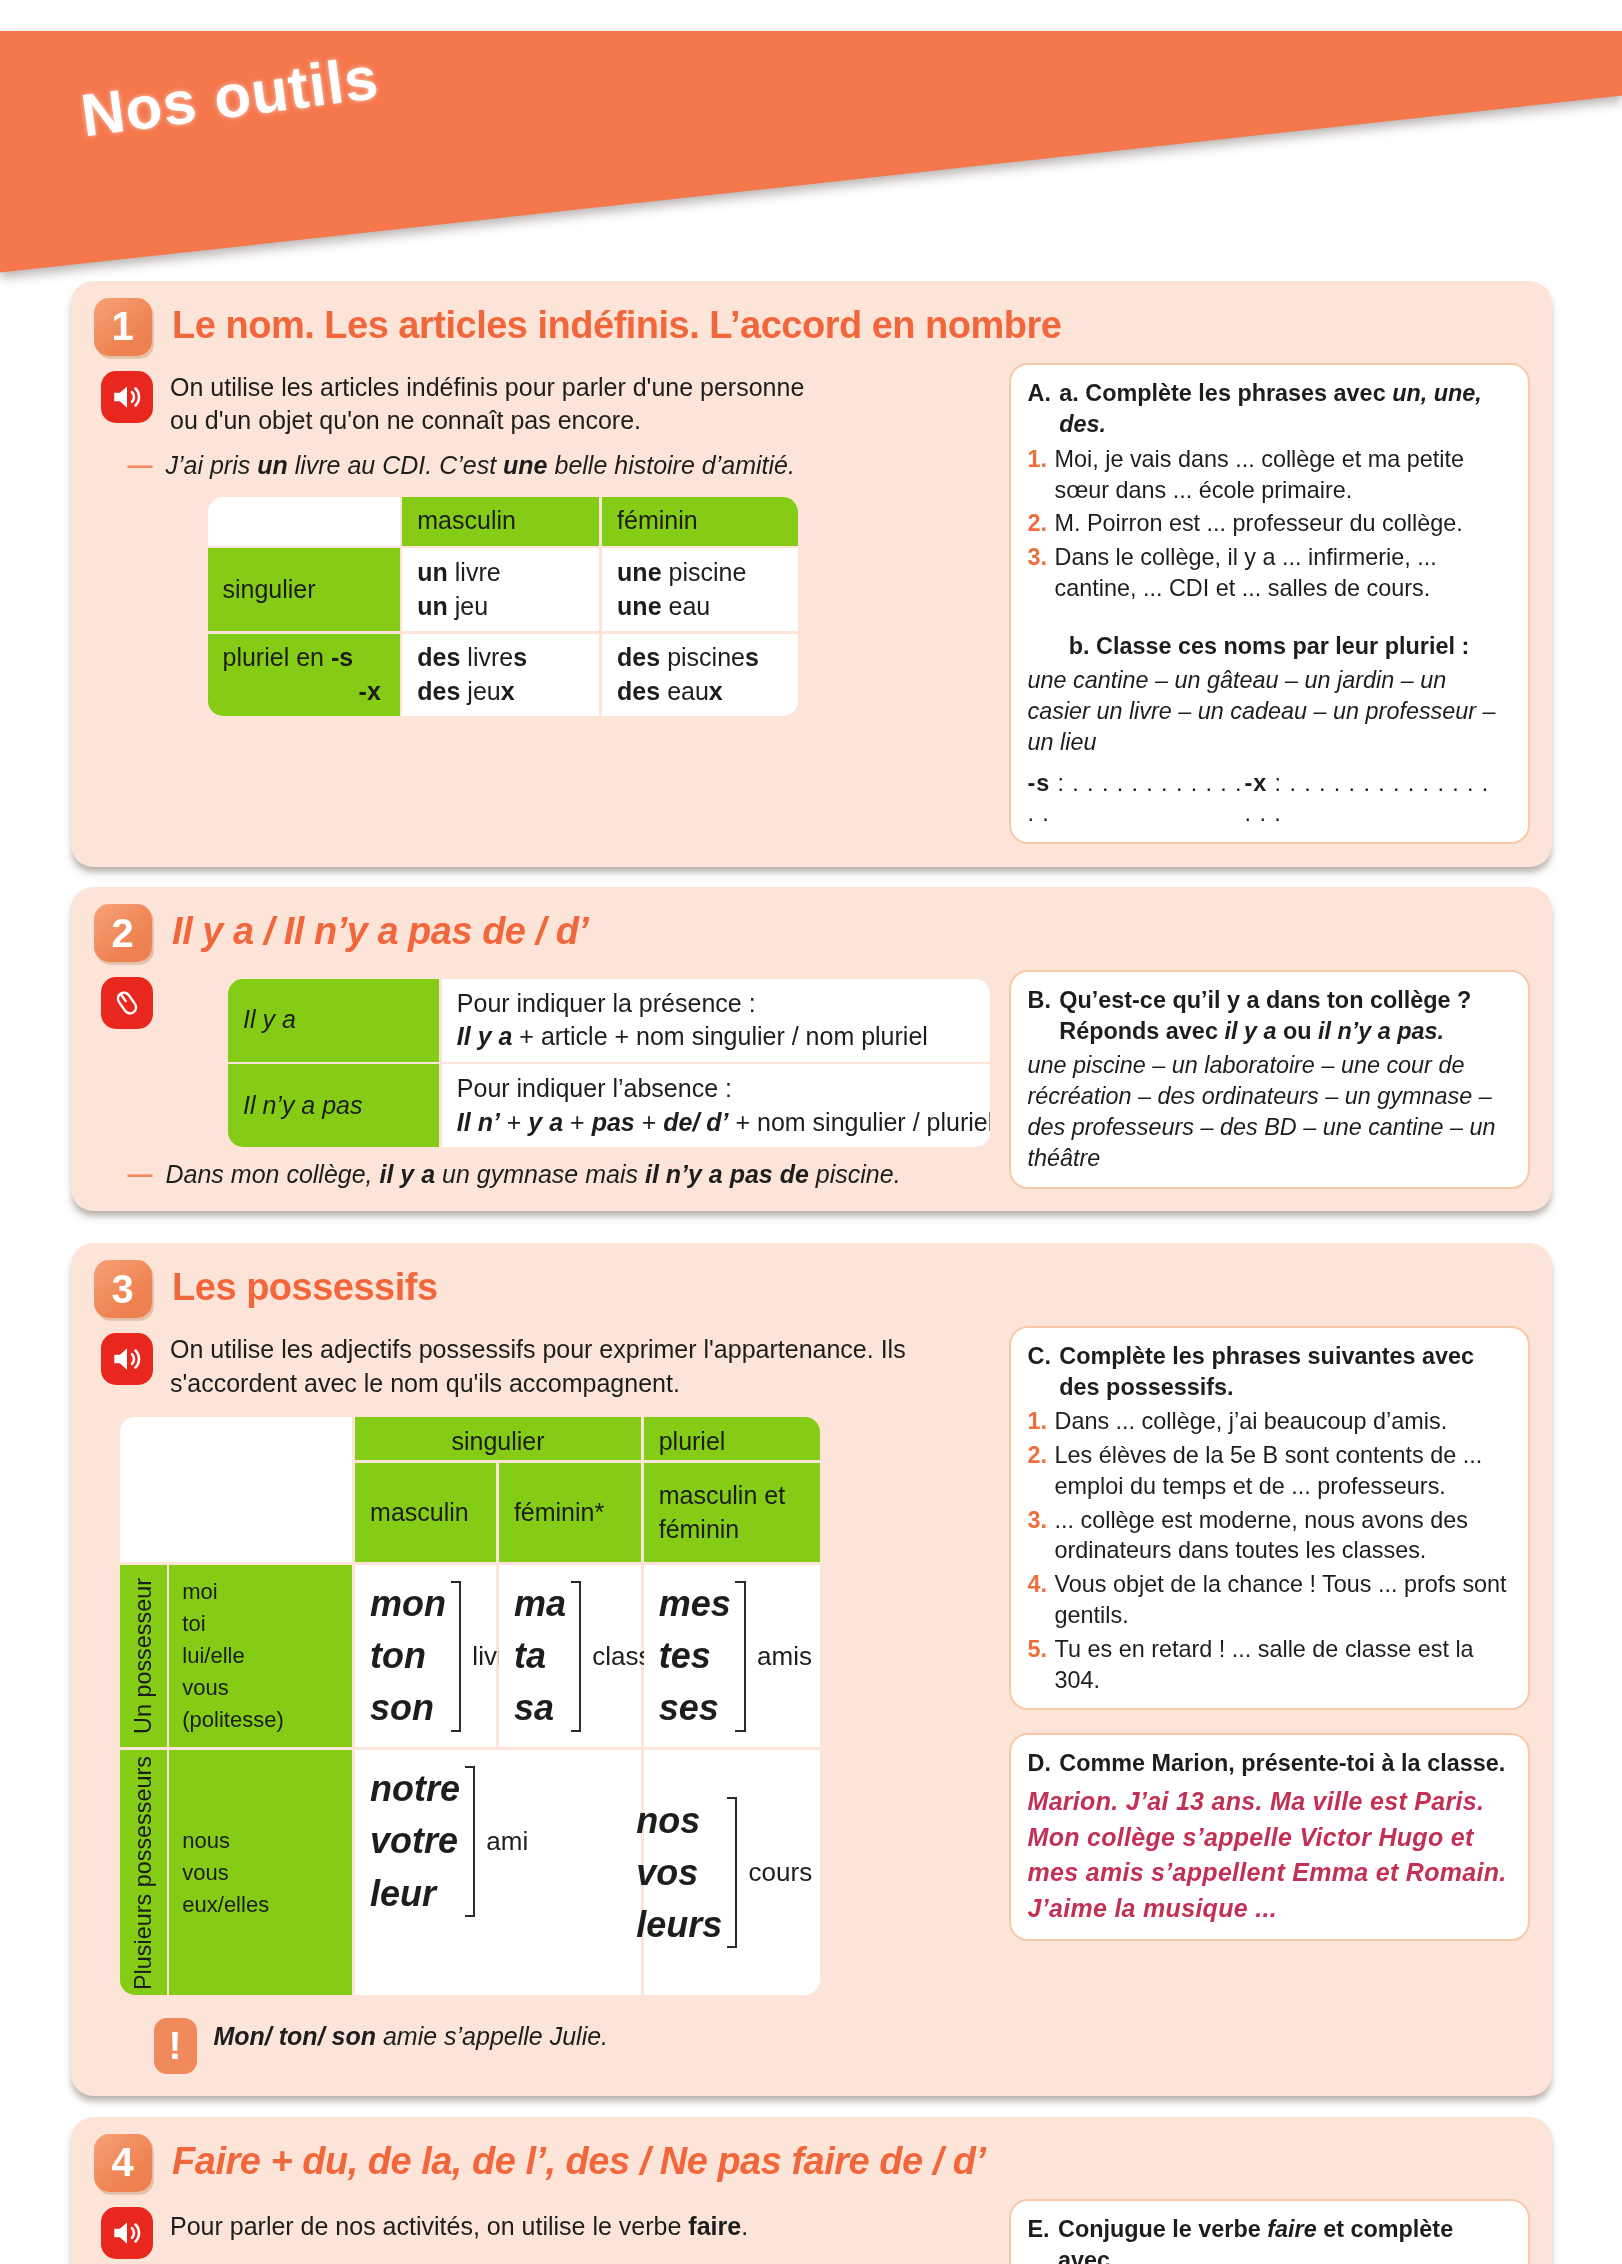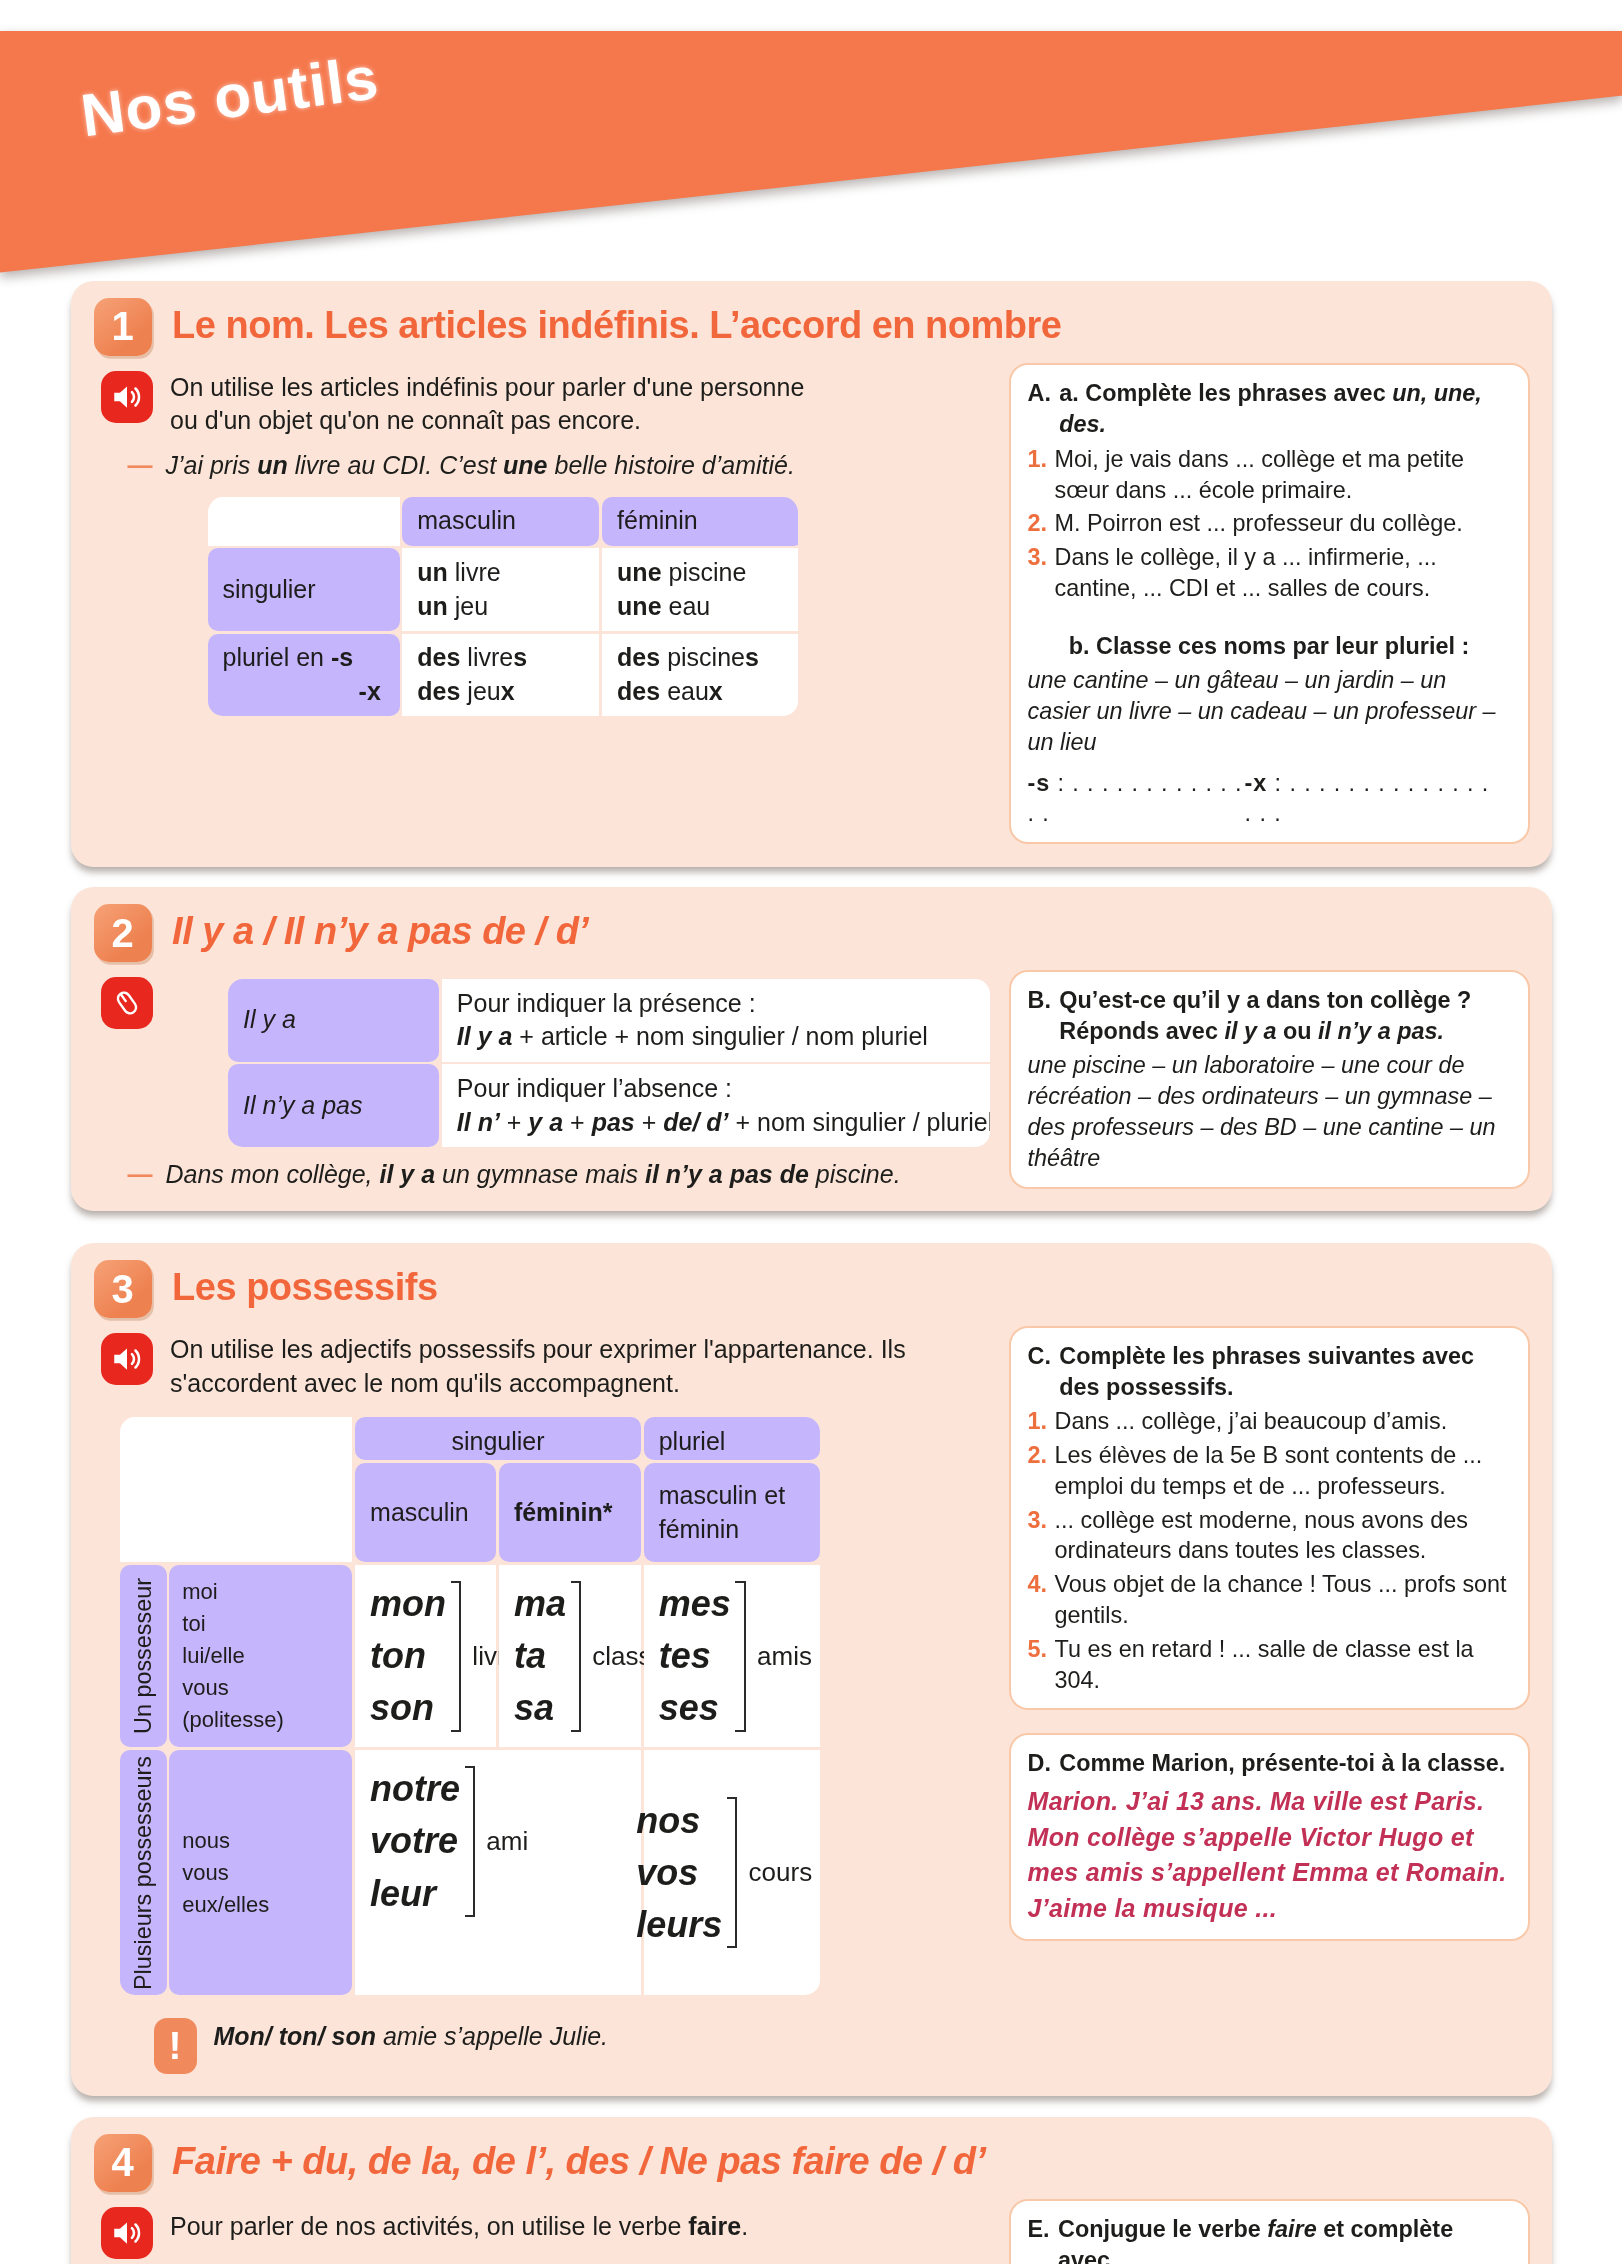--- a/index.html
+++ b/index.html
@@ -36,36 +36,36 @@
   .sec-right{width:521px;flex:none;display:flex;flex-direction:column;gap:22.5px;margin-left:19px;}
   .intro-row{display:flex;gap:17px;margin:5.6px 0 0 7.5px;}
   .icon-chip{width:52px;height:52px;flex:none;border-radius:15px;background:#e8271e;display:flex;align-items:center;justify-content:center;margin-top:1.9px;}
   .intro-text{font-size:25px;line-height:1.34;padding-top:1.9px;}
   .example{font-size:25px;margin:13px 0 0 34px;display:flex;gap:13px;align-items:baseline;}
   .dash{color:#f08a5c;font-weight:700;}
   .b{font-weight:700;} .i{font-style:italic;} .bi{font-weight:700;font-style:italic;}
   
   .gtable{display:grid;gap:2.8px;border-radius:15px;overflow:hidden;margin-top:17px;}
   .cell{padding:7.5px 15px;font-size:25px;line-height:1.35;}
-  .cell.orange{background:#c4b5fd;border-radius:10px;}
+  .cell.orange{background:#84cc16;}
   .cell.white{background:#ffffff;}
   .cell.center{text-align:center;}
   .cell.vmid{display:flex;flex-direction:column;justify-content:center;}
   
   .t1{grid-template-columns:192px 197px 201px;margin-left:114px;width:590px;}
   .t1 .lbl2 .line2{text-align:right;padding-right:3.7px;}
   
   .t2{grid-template-columns:211px 604px;margin-left:58px;width:815px;}
   .t2 .lab{font-style:italic;display:flex;align-items:center;}
   
   .t3{grid-template-columns:47px 183px 141px 142px 176px;grid-template-rows:43px 99px auto auto;margin-left:26px;width:700px;}
   .a-corner{grid-area:1/1/3/3;background:#fff;}
   .a-sing{grid-area:1/3/2/5;}
   .a-plur{grid-area:1/5/2/6;}
-  .a-masc{grid-area:2/3/3/4;} .a-fem{grid-area:2/4/3/5;font-weight:bold;} .a-mf{grid-area:2/5/3/6;}
+  .a-masc{grid-area:2/3/3/4;} .a-fem{grid-area:2/4/3/5;} .a-mf{grid-area:2/5/3/6;}
   .a-v1{grid-area:3/1/4/2;} .a-p1{grid-area:3/2/4/3;}
   .a-c1{grid-area:3/3/4/4;} .a-c2{grid-area:3/4/4/5;} .a-c3{grid-area:3/5/4/6;}
   .a-v2{grid-area:4/1/5/2;} .a-p2{grid-area:4/2/5/3;}
   .a-c4{grid-area:4/3/5/5;} .a-c5{grid-area:4/5/5/6;justify-content:flex-end;}
   .vlab{display:flex;align-items:center;justify-content:center;padding:5.6px 1.9px;}
   .vtext{writing-mode:vertical-rl;transform:rotate(180deg);font-size:23.4px;line-height:1.05;text-align:center;}
   .pron{font-size:22px;line-height:1.45;padding:11.2px 13px;}
   .stackcell{display:flex;align-items:flex-start;padding:13px 7.5px 13px 15px;}
   .wordwrap{display:flex;align-items:center;}
   .wstack{display:flex;flex-direction:column;font-weight:700;font-size:36px;line-height:1.45;font-style:italic;}

